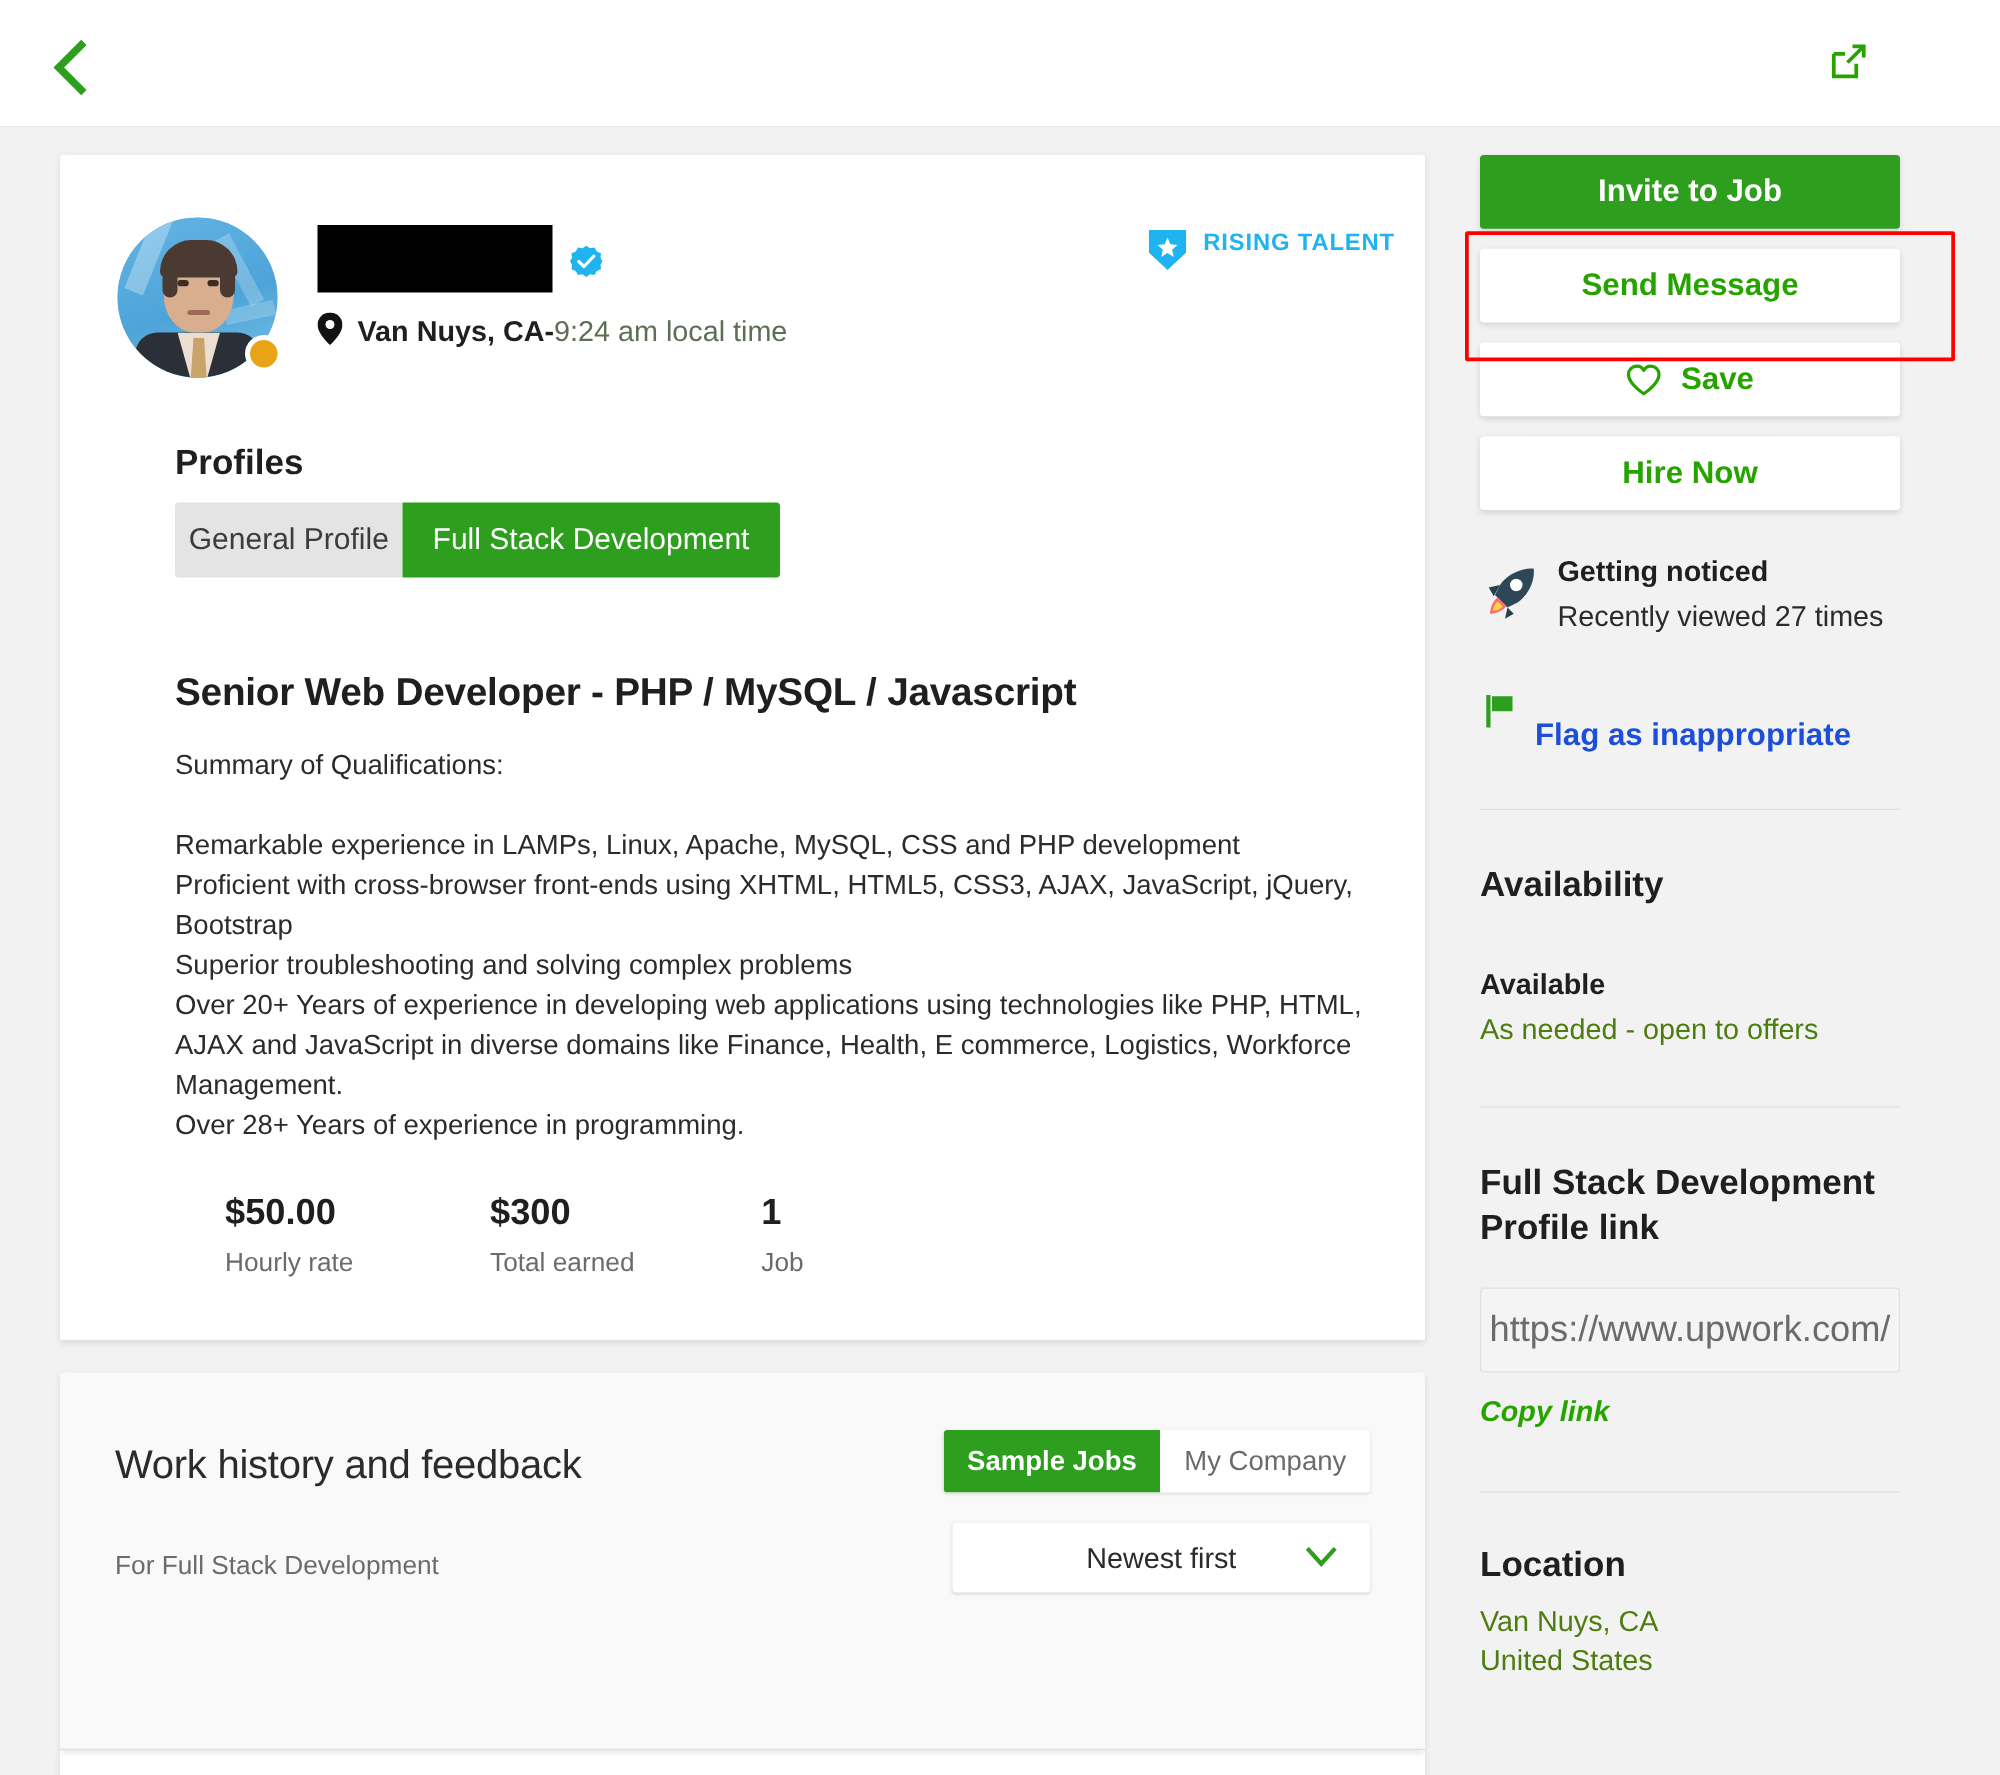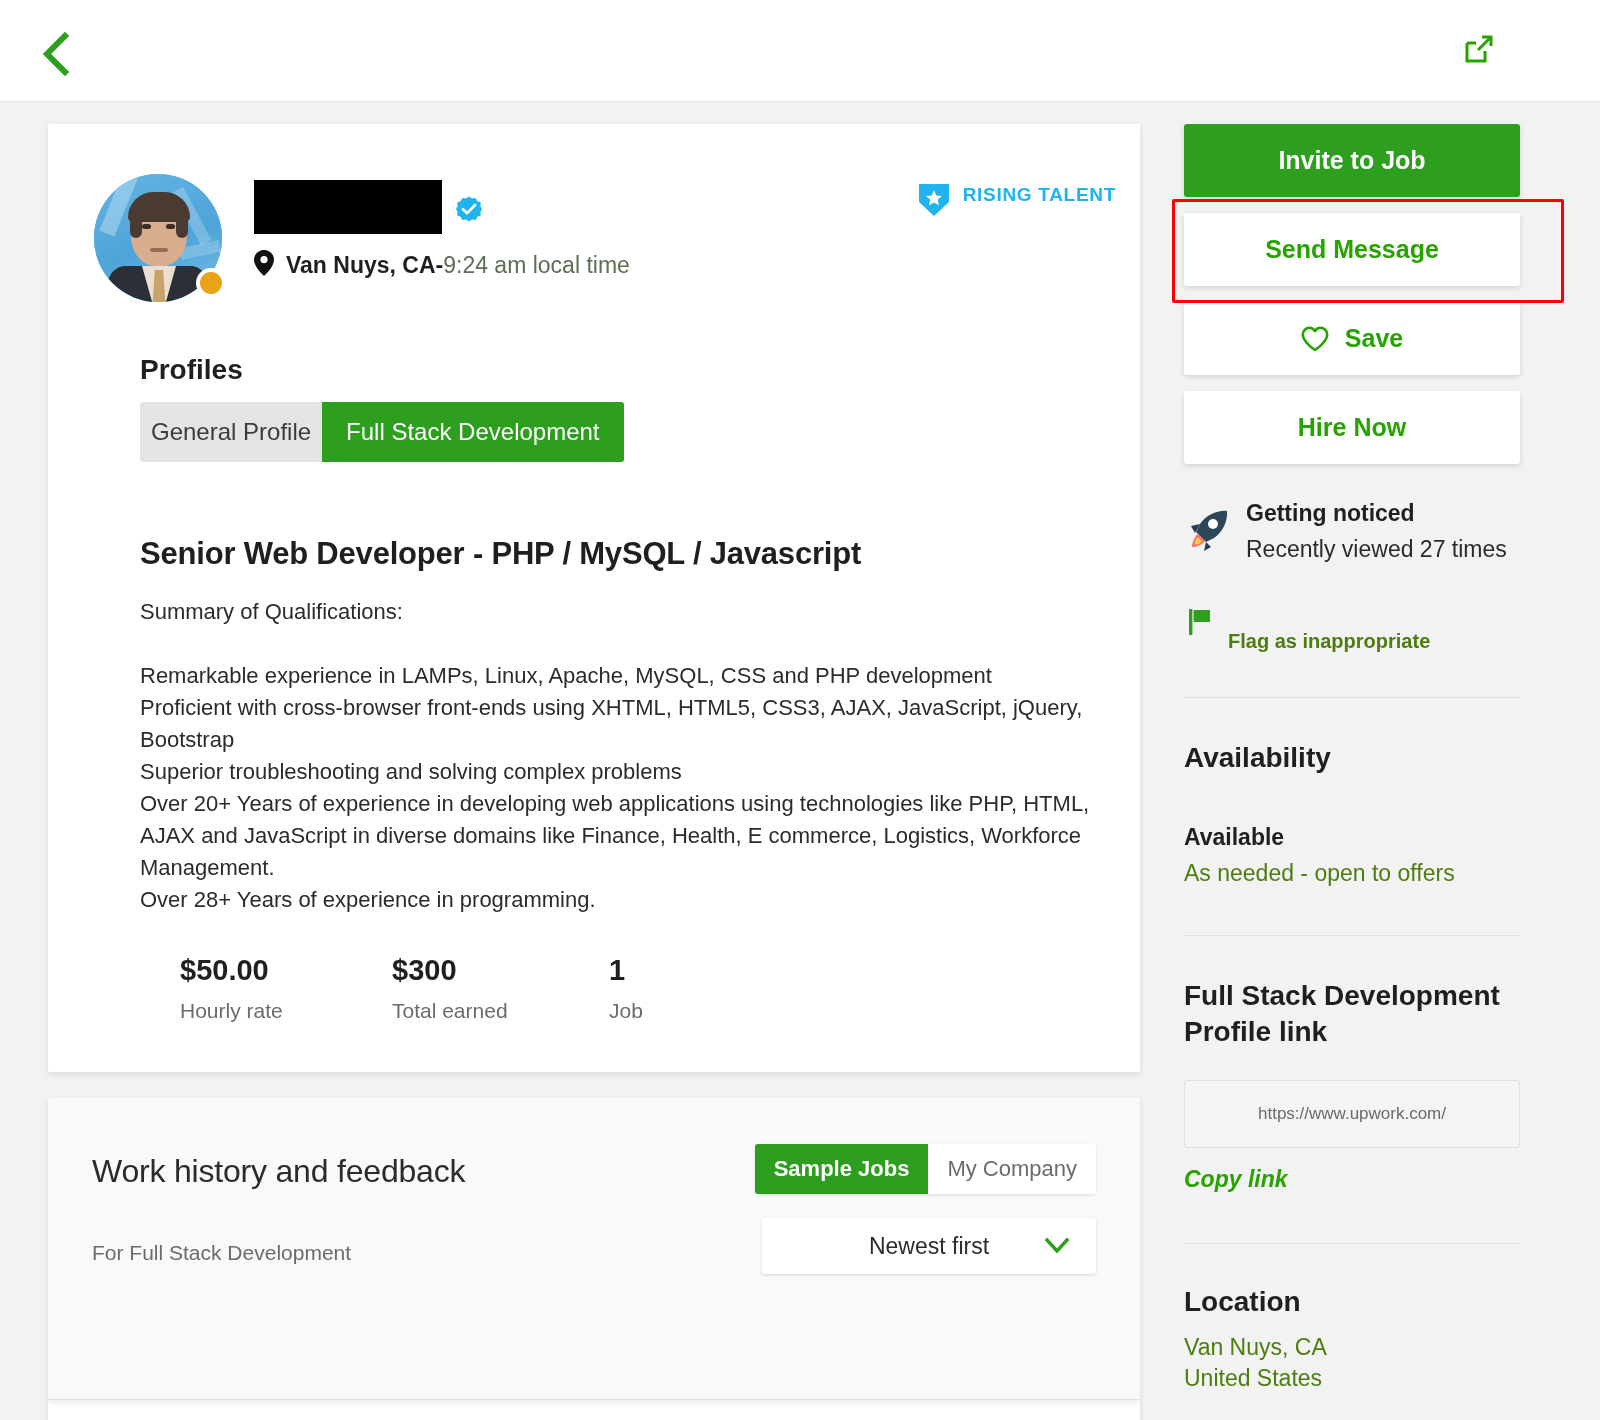--- a/index.html
+++ b/index.html
@@ -152,21 +152,21 @@
   .wh-select .chev { position:absolute; right:26px; top:18px; }
   .wh-divider { position:absolute; left:0; bottom:0; width:100%; height:1px; background:#e0e0e0; }
   .card-work-body {
     margin-top:0; height:62px; background:#ffffff;
     box-shadow:0 2px 6px rgba(0,0,0,.10);
   }
 
   
   .sidebar { position:absolute; left:1184px; top:22px; width:336px; }
   .btn {
-    width:336px; height:73px; border-radius:3px;
+    width:336px; height:59px; border-radius:3px;
     display:flex; align-items:center; justify-content:center;
     font-size:25px; cursor:pointer;
     box-shadow:0 2px 5px rgba(0,0,0,.13);
   }
   .btn-primary { background:#2e9e1f; color:#ffffff; font-weight:700; }
   .btn-outline { background:#ffffff; color:#27a300; font-weight:700; }
   .btn-spacer { height:16px; }
 
   .redbox {
     position:absolute; left:-12px; top:-14px;
@@ -176,33 +176,33 @@
   }
   .send-wrap { position:relative; }
 
   .noticed { margin-top:36px; display:flex; align-items:flex-start; padding-left:2px; }
   .rocket { width:46px; height:46px; margin-right:14px; margin-top:6px; flex:none; }
   .noticed .t1 { font-size:23px; font-weight:700; color:#1f1f1f; }
   .noticed .t2 { font-size:23px; color:#2b2b2b; margin-top:9px; }
 
   .flag-row { margin-top:32px; display:flex; align-items:center; padding-left:4px; cursor:pointer; }
   .flag-row .flag-icon { margin-right:14px; }
-  .flag-row .label { font-size:20px; font-weight:700; color:#4d7c0f;margin-top:35px; }
+  .flag-row .label { font-size:25px; font-weight:700; color:#1d4ed8;margin-top:35px; }
 
   .hr { width:336px; height:1px; background:#e0e0e0; margin:46px 0 0 0; }
 
   .sec-title { font-size:28px; font-weight:700; color:#1f1f1f; }
   .sec-sub-b { font-size:23px; font-weight:700; color:#1f1f1f; }
   .sec-sub { font-size:23px; color:#4d7c0f; }
 
   .linkbox {
     width:336px; height:68px; background:#f4f4f4;
     border:1px solid #e0e0e0; border-radius:3px;
     display:flex; align-items:center; justify-content:center;
-    font-size:17px; color:#6b6b6b; cursor:text;
+    font-size:29px; color:#6b6b6b; cursor:text;
   }
   .copy-link { font-size:23px; font-weight:700; color:#27a300; cursor:pointer; }
 </style>
 </head>
 <body>
 
 <div class="topbar">
   <div class="back-btn">
     <span>
       <svg width="30" height="44" viewBox="0 0 30 44">

